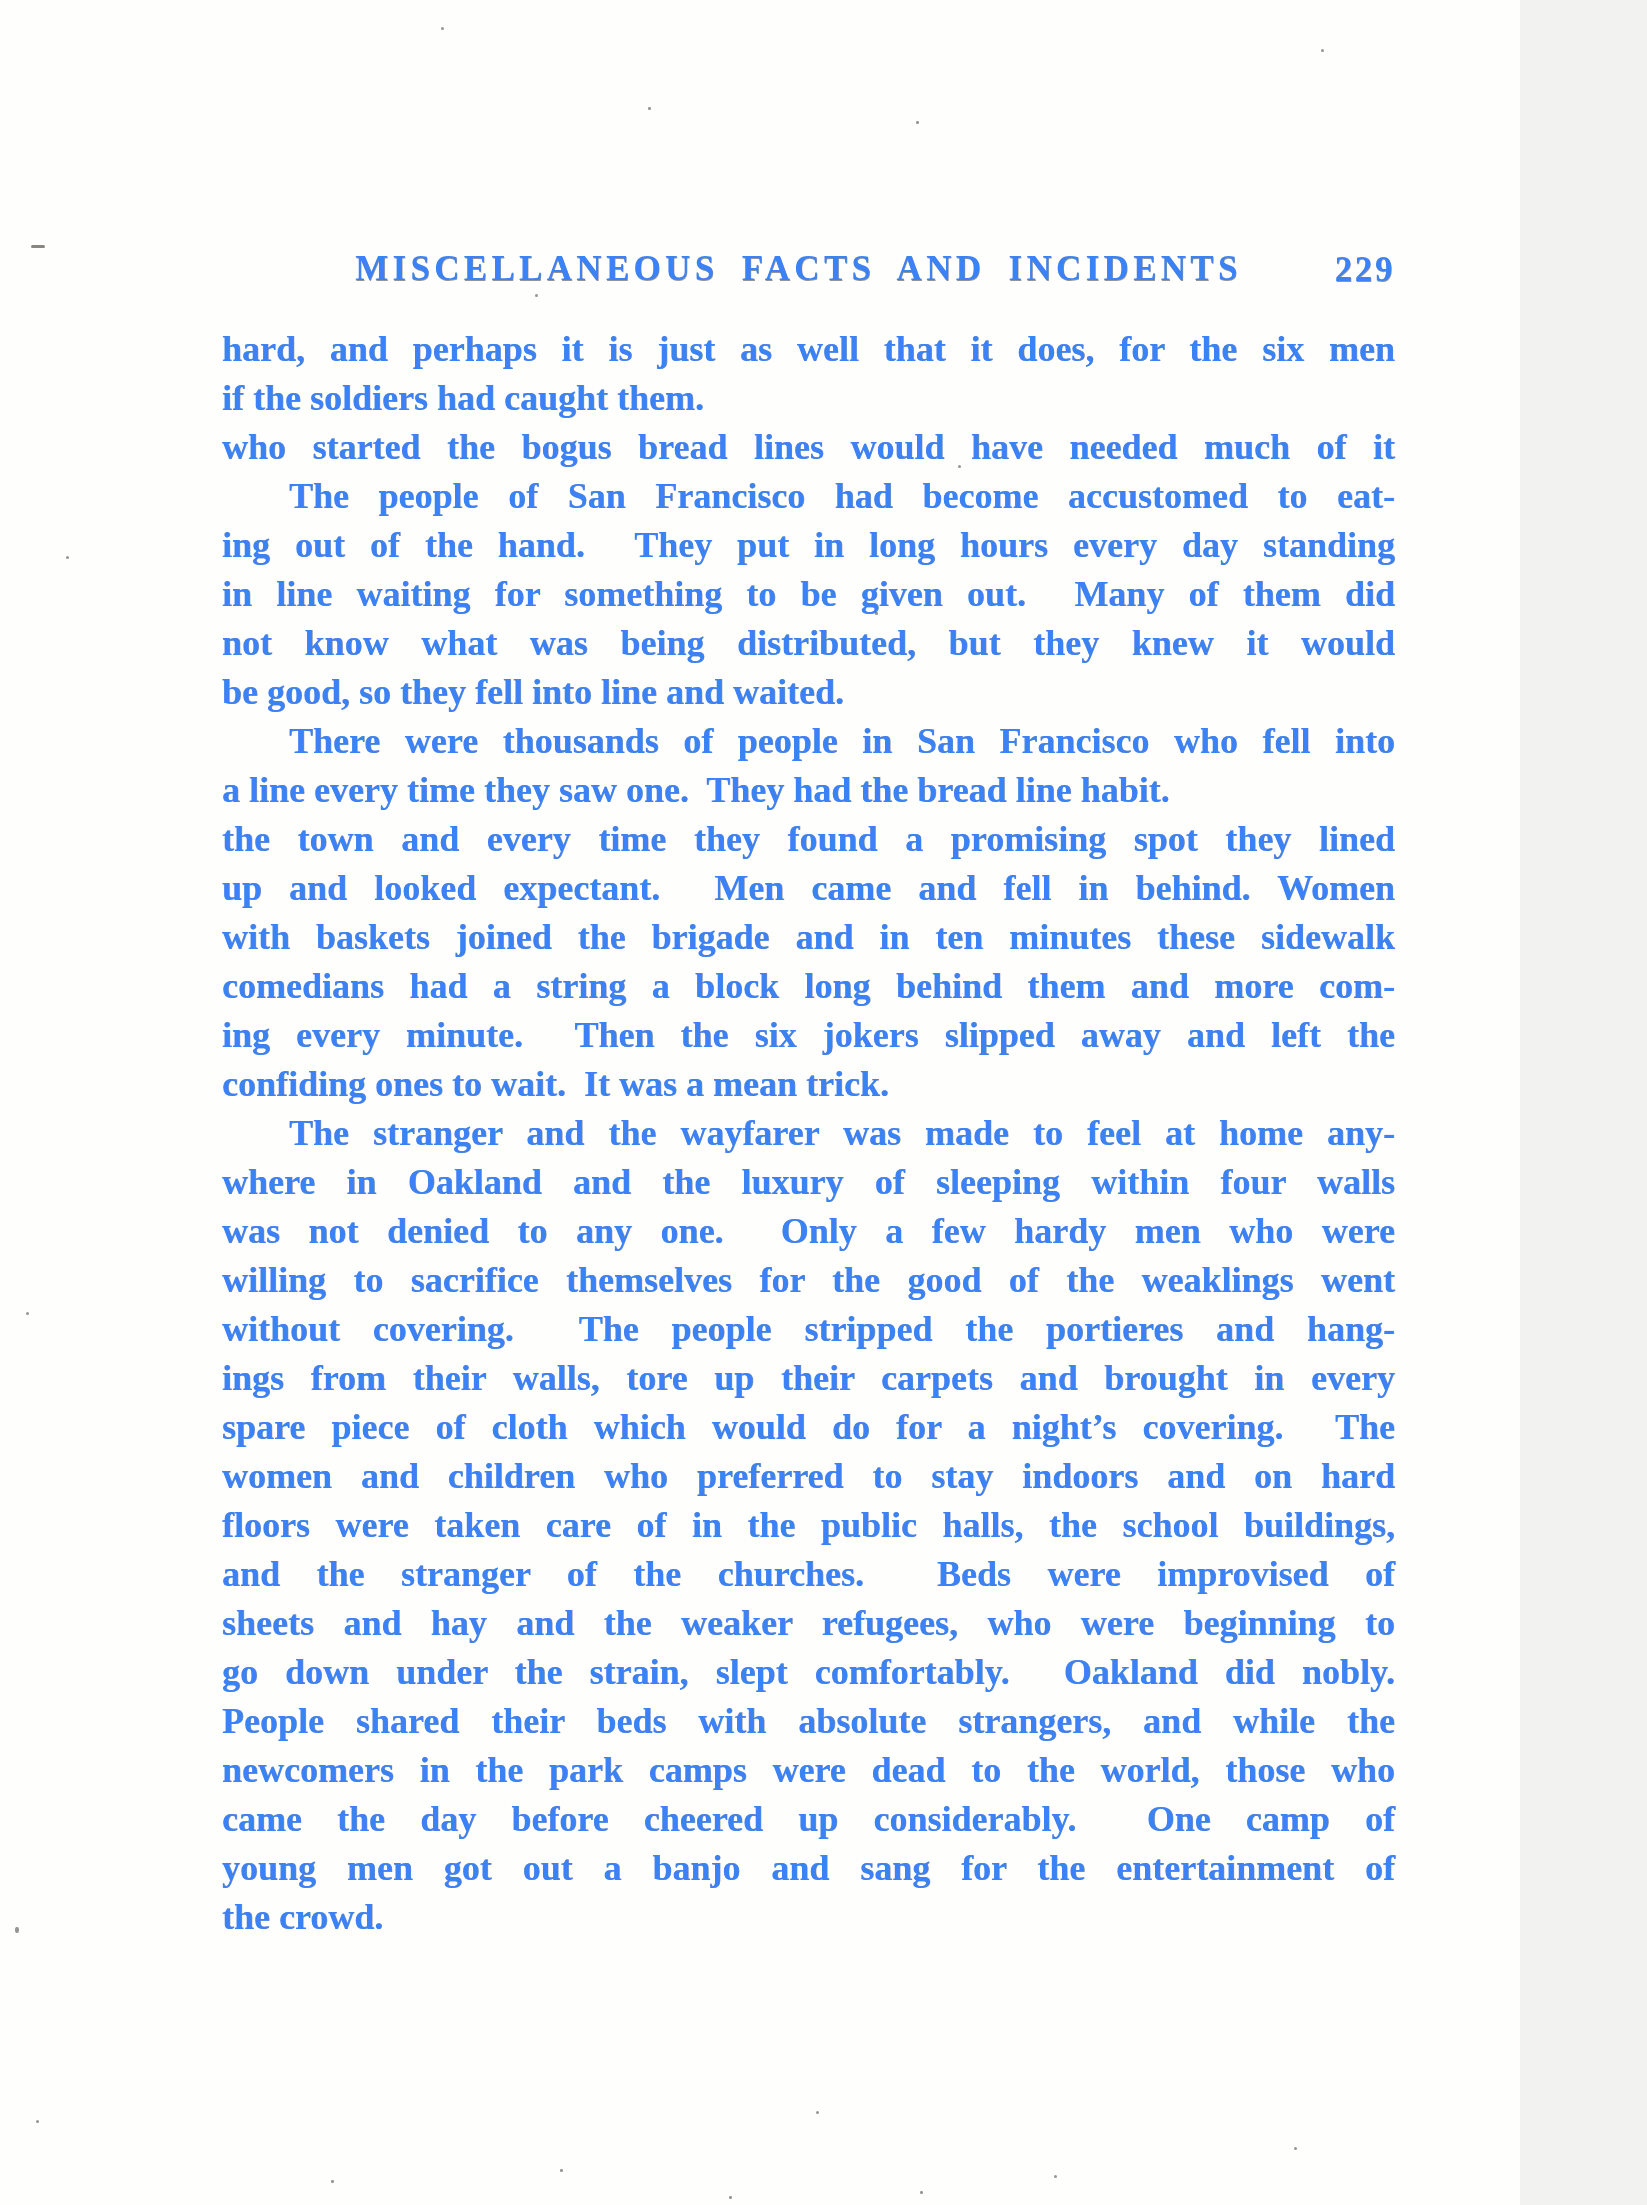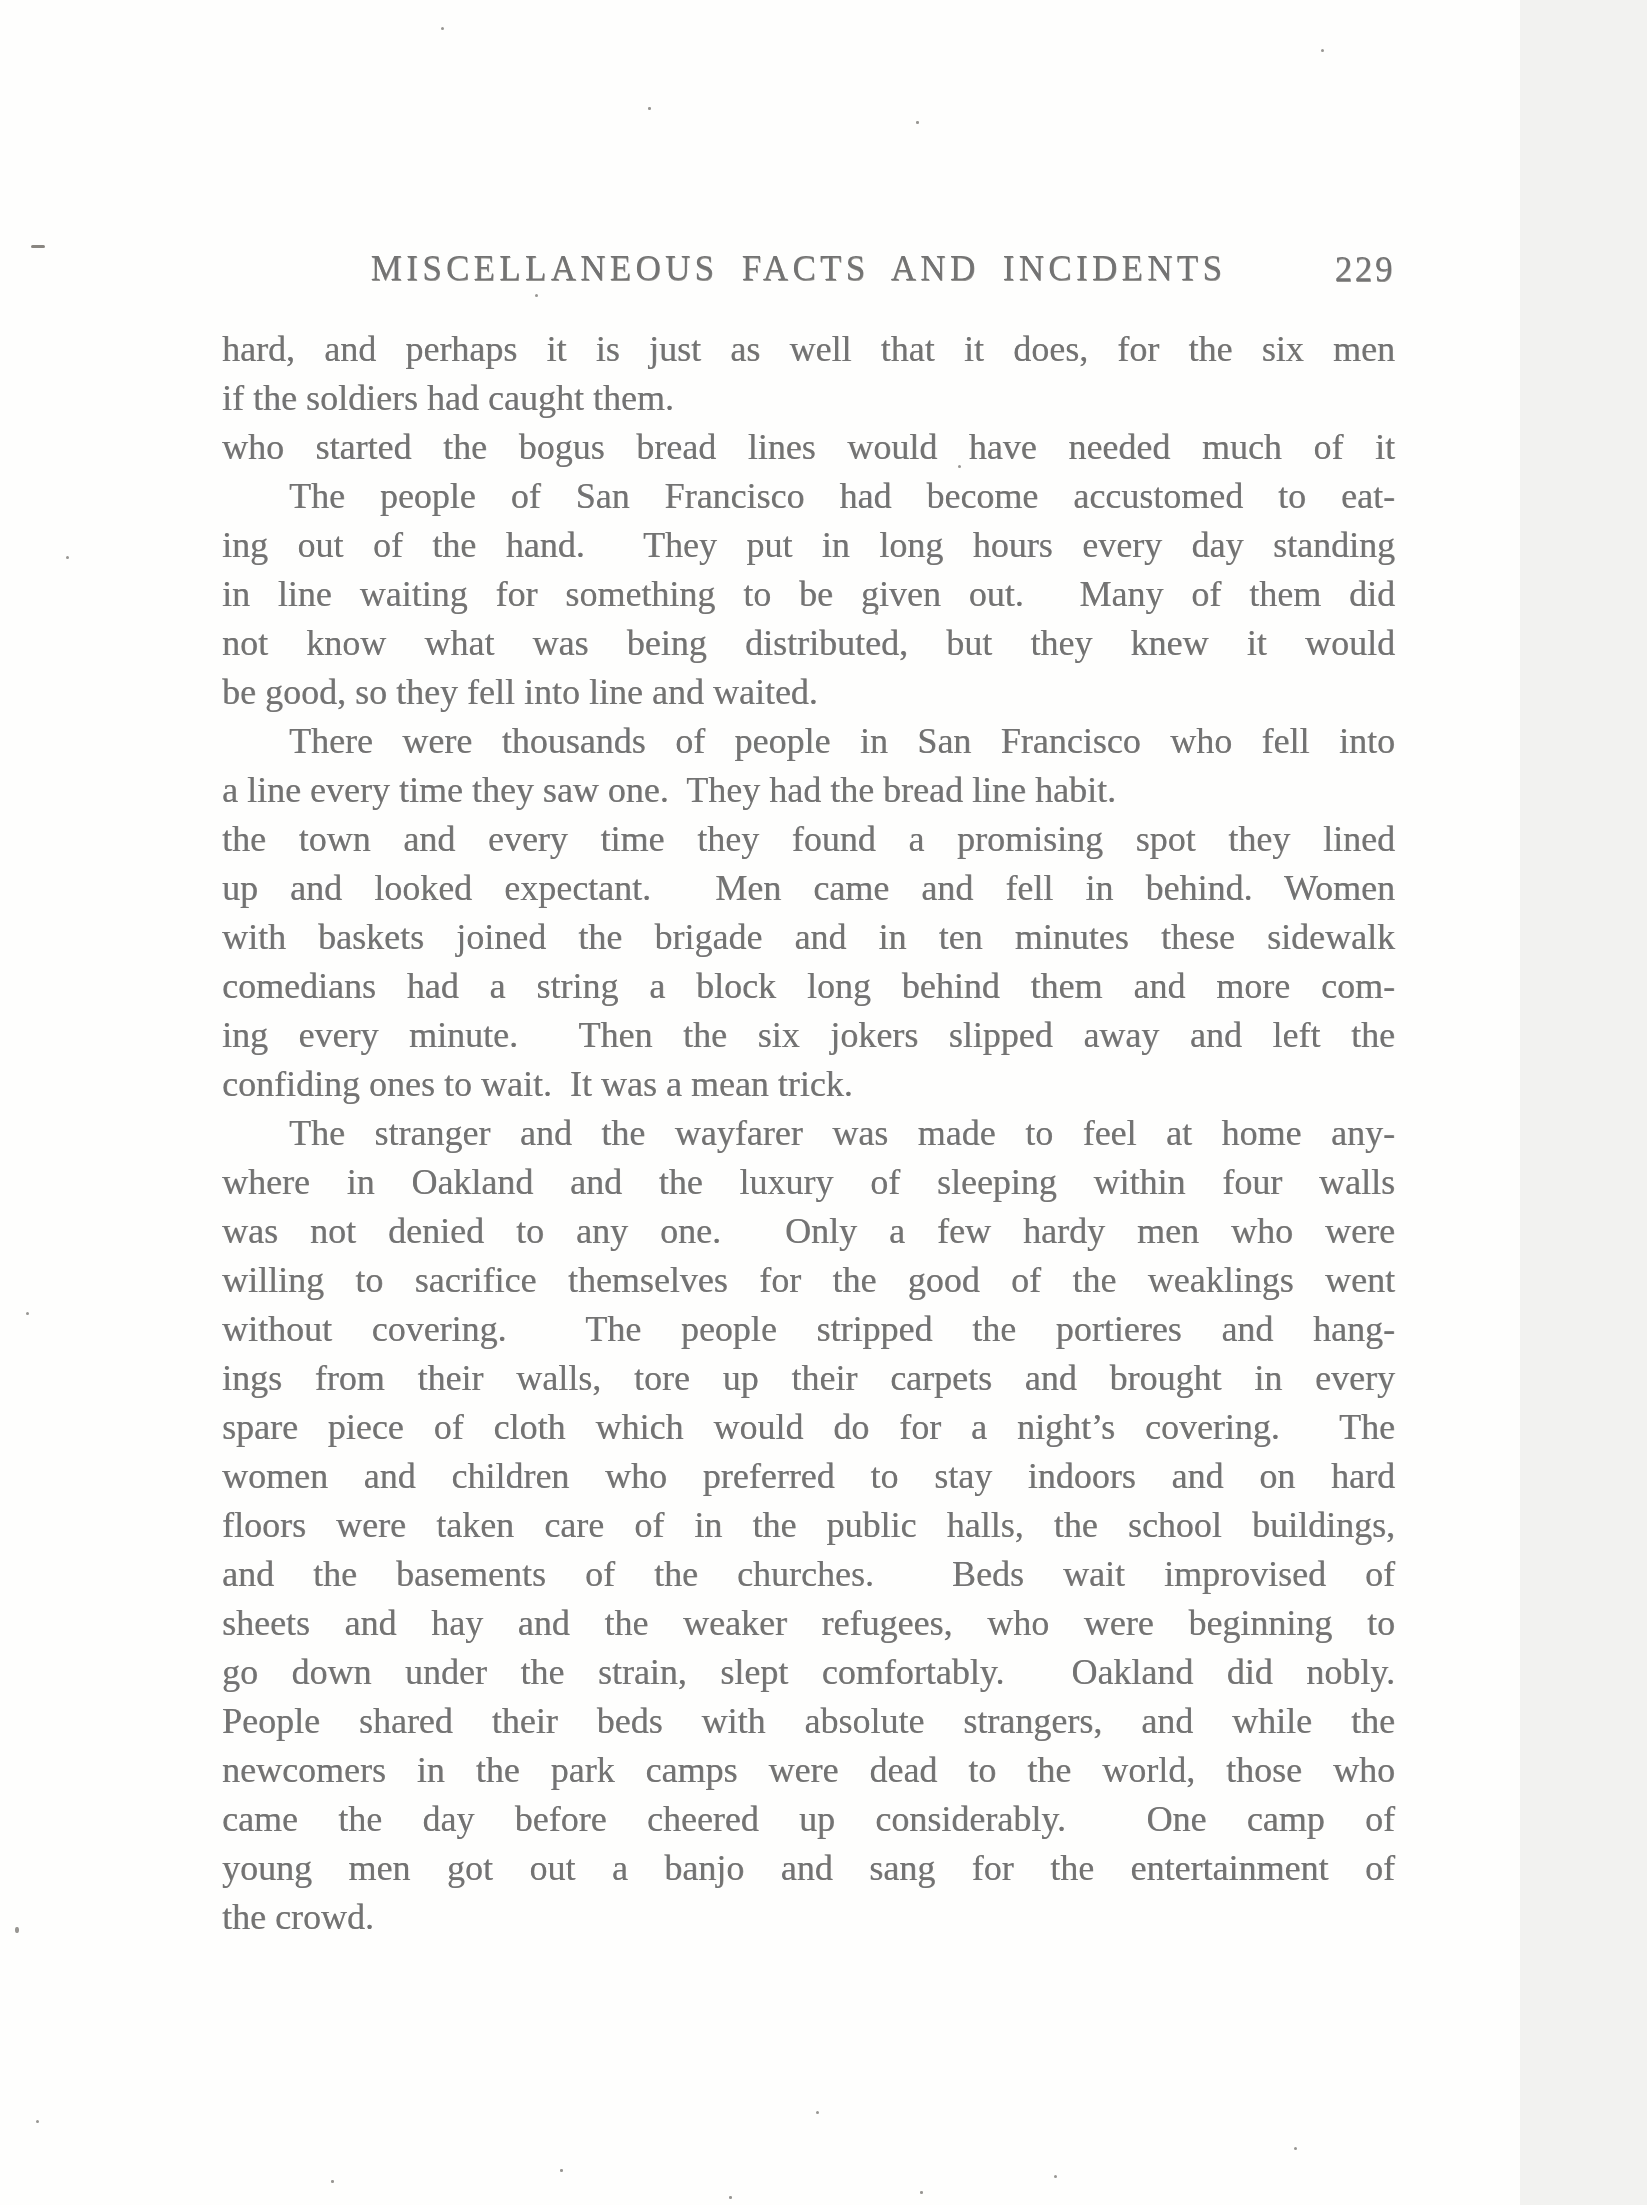--- a/index.html
+++ b/index.html
@@ -6,21 +6,22 @@
   body {
     width: 1647px; height: 2205px;
     background: #f2f2f0;
     font-family: "Liberation Serif", serif;
   }
   .page {
     position: relative;
     width: 1520px; height: 2205px;
     background: #fefefd;
     overflow: hidden;
-    color: #737373;
+    color: #3b82f6;
+    font-weight: bold;
   }
   .text-block {
     position: absolute;
     left: 202px; top: 249px;
     width: 1193px;
   }
   .running-head {
     position: relative;
     text-align: center;
     font-size: 35px;
@@ -110,21 +111,21 @@
       <div class="paragraph">
         <div class="line p-first">The stranger and the wayfarer was made to feel at home any-</div>
         <div class="line">where in Oakland and the luxury of sleeping within four walls</div>
         <div class="line">was not denied to any one.  Only a few hardy men who were</div>
         <div class="line">willing to sacrifice themselves for the good of the weaklings went</div>
         <div class="line">without covering.  The people stripped the portieres and hang-</div>
         <div class="line">ings from their walls, tore up their carpets and brought in every</div>
         <div class="line">spare piece of cloth which would do for a night’s covering.  The</div>
         <div class="line">women and children who preferred to stay indoors and on hard</div>
         <div class="line">floors were taken care of in the public halls, the school buildings,</div>
-        <div class="line">and the basements of the churches.  Beds wait improvised of</div>
+        <div class="line">and the stranger of the churches.  Beds were improvised of</div>
         <div class="line">sheets and hay and the weaker refugees, who were beginning to</div>
         <div class="line">go down under the strain, slept comfortably.  Oakland did nobly.</div>
         <div class="line">People shared their beds with absolute strangers, and while the</div>
         <div class="line">newcomers in the park camps were dead to the world, those who</div>
         <div class="line">came the day before cheered up considerably.  One camp of</div>
         <div class="line">young men got out a banjo and sang for the entertainment of</div>
         <div class="line p-last">the crowd.</div>
       </div>
 
     </main>

